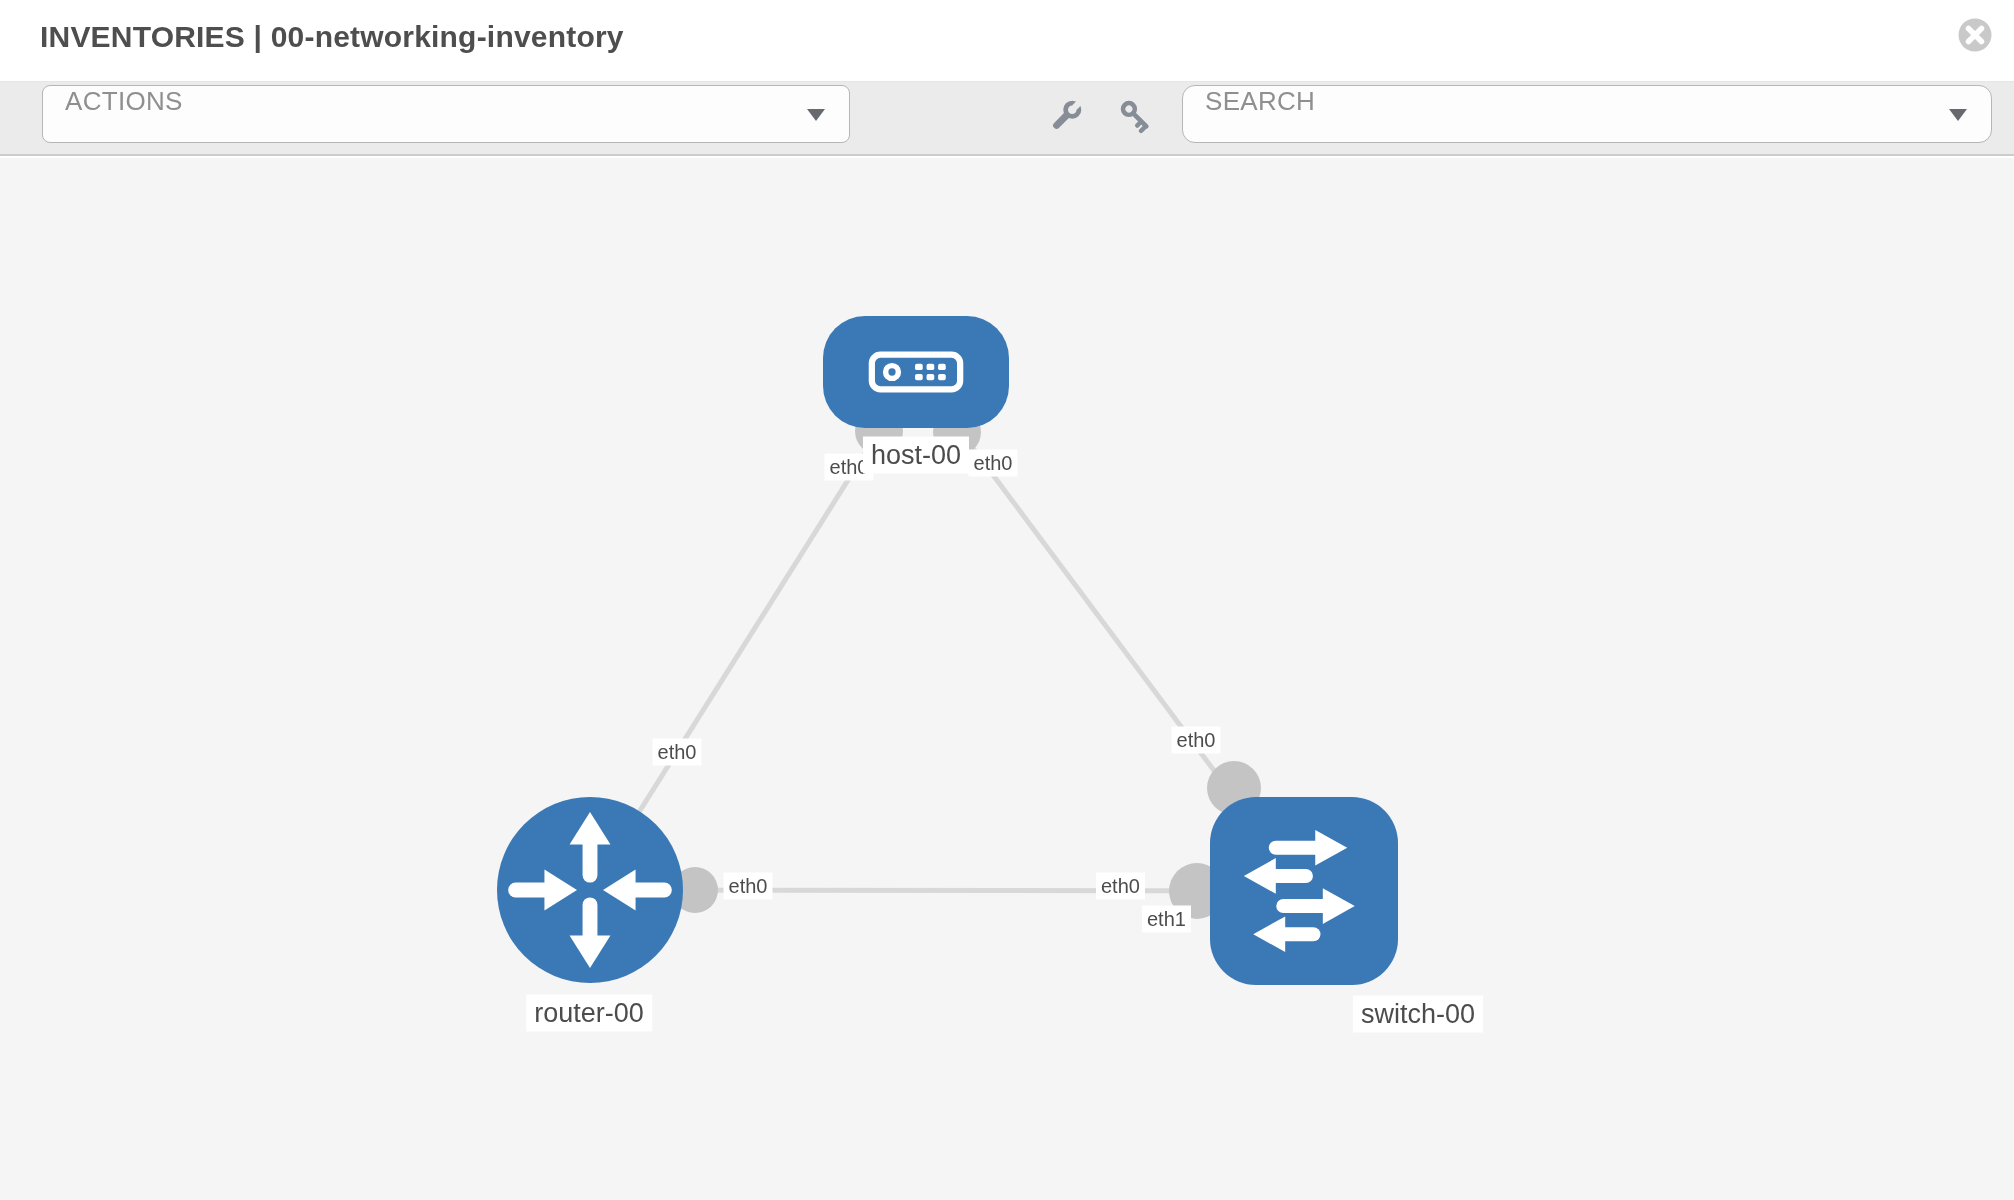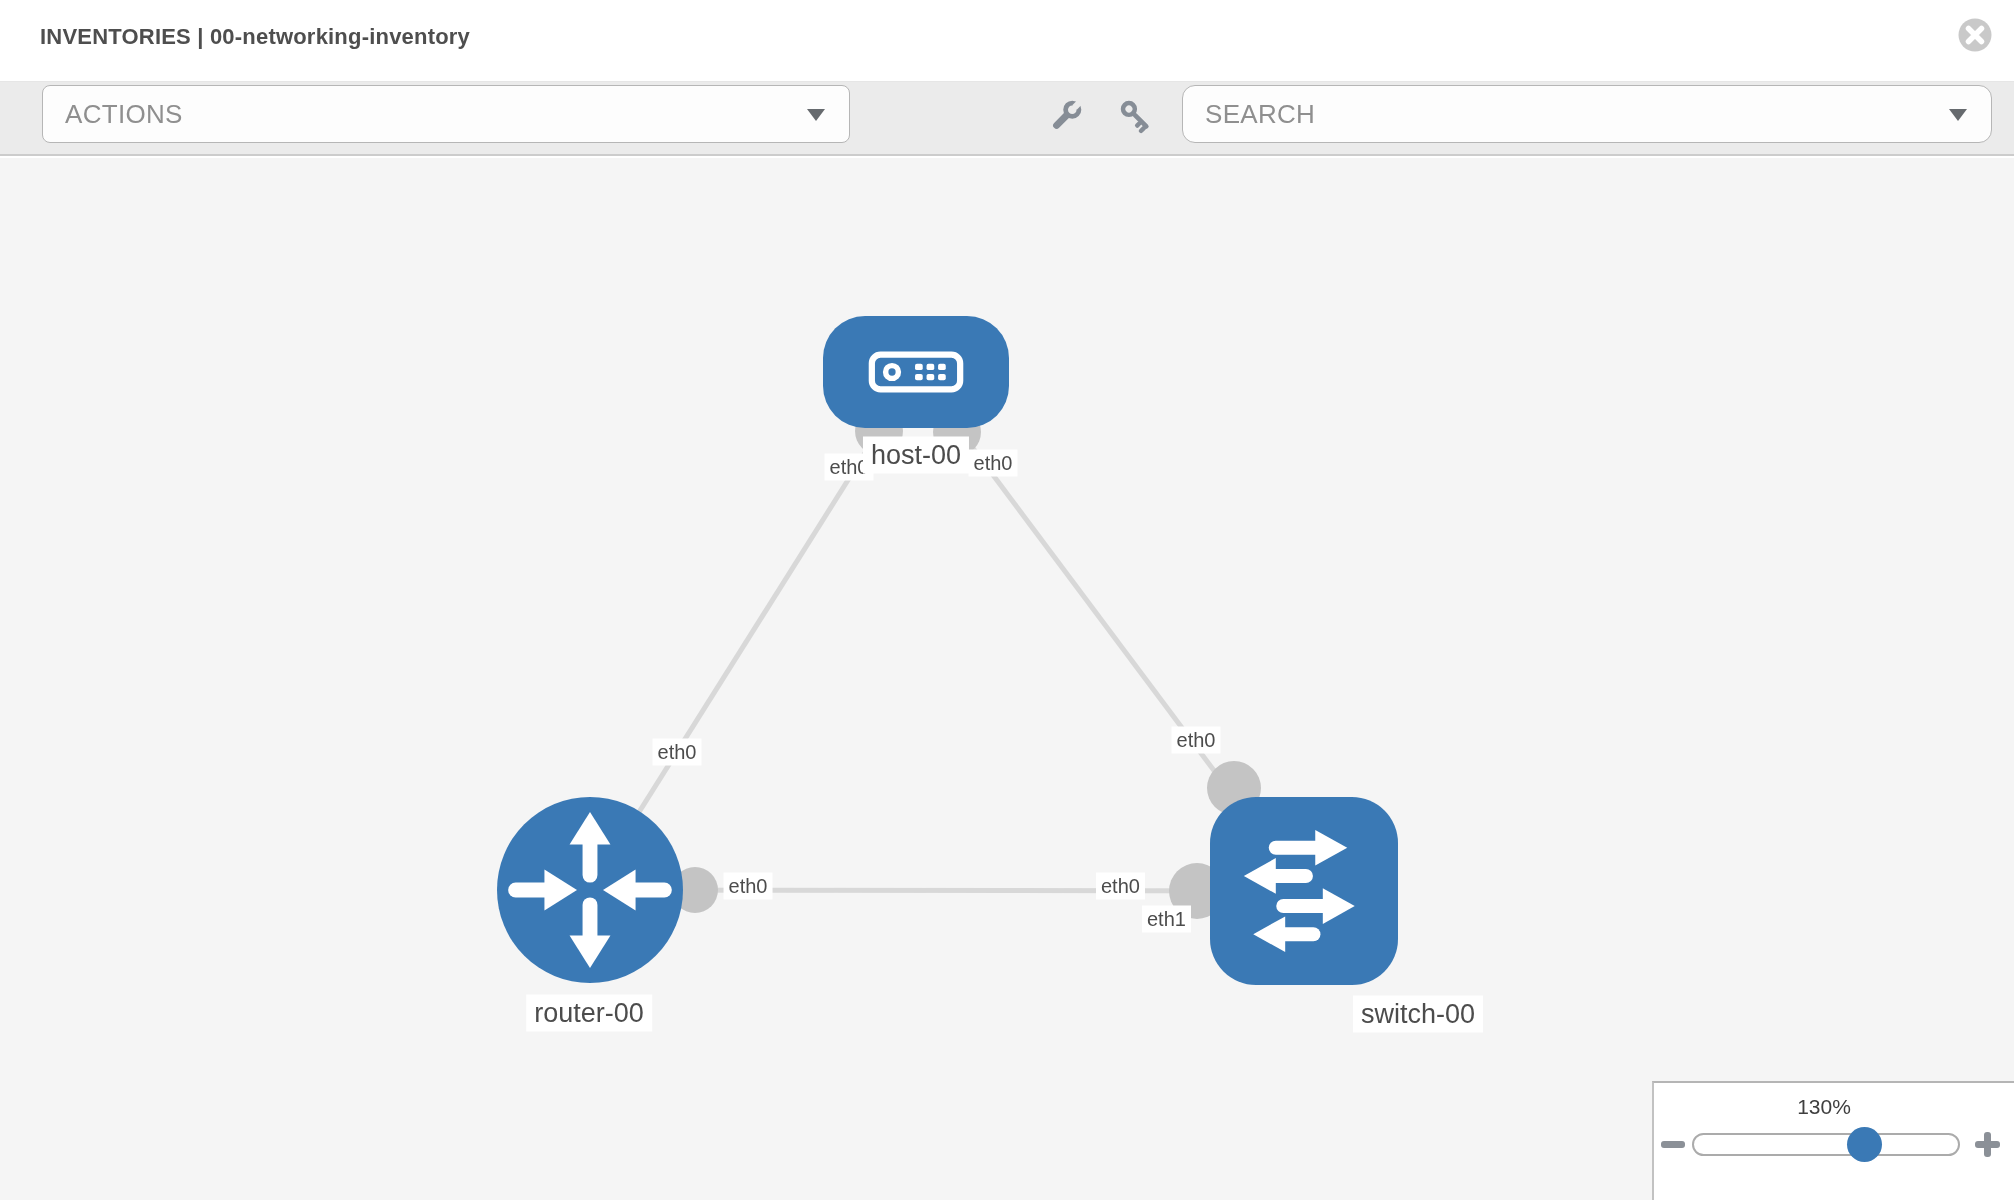--- a/index.html
+++ b/index.html
@@ -6,33 +6,33 @@
   html, body { width: 2014px; height: 1200px; overflow: hidden; }
   body { font-family: "Liberation Sans", sans-serif; background: #ffffff; position: relative; }
 
   
   .app-header {
     position: absolute; left: 0; top: 0; width: 2014px; height: 82px;
     background: #ffffff; border-bottom: 1px solid #e6e6e6;
   }
   .app-title {
     position: absolute; left: 40px; top: 0; height: 82px; line-height: 74px;
-    font-size: 22px; font-weight: bold; color: #4e4e4e; letter-spacing: 0.2px;
+    font-size: 30px; font-weight: bold; color: #4e4e4e; letter-spacing: 0.2px;
   }
   .close-btn { position: absolute; right: 21px; top: 17px; width: 36px; height: 36px; cursor: pointer; }
 
   
   .toolbar {
     position: absolute; left: 0; top: 82px; width: 2014px; height: 74px;
     background: #ebebeb; border-bottom: 2px solid #cccccc;
   }
   .select-box {
     position: absolute; top: 3px; height: 58px;
     background: #fdfdfd; border: 1px solid #b6b6b6; border-radius: 8px;
-    display: flex; align-items: center; cursor: pointer;
+    display: flex; cursor: pointer;
   }
   .select-box .select-label {
     margin-left: 22px; font-size: 26px; color: #8f8f8f; letter-spacing: 0.3px;
   }
   .caret-down {
     position: absolute; right: 24px; top: 50%; margin-top: -5px;
     width: 0; height: 0;
     border-left: 9px solid transparent; border-right: 9px solid transparent;
     border-top: 12px solid #666a6e;
   }
@@ -238,25 +238,14 @@
 
   <div class="chip port" style="left:849px; top:309px; z-index:4;">eth0</div>
   <div class="chip port" style="left:993px; top:305px; z-index:4;">eth0</div>
   <div class="chip port" style="left:677px; top:594px;">eth0</div>
   <div class="chip port" style="left:1196px; top:582px;">eth0</div>
   <div class="chip port" style="left:748px; top:728px;">eth0</div>
 
   <div class="chip-raw" style="left:1096px; top:728px; z-index:5;">eth0</div>
   <div class="chip-raw" style="left:1142px; top:729px; z-index:6;margin-top:32px;">eth1</div>
 
-  <div class="zoom-panel">
-    <div class="zoom-level">130%</div>
-    <div class="zoom-minus">
-      <span class="minus-glyph"></span>
-    </div>
-    <div class="zoom-track"></div>
-    <div class="zoom-thumb"></div>
-    <div class="zoom-plus">
-      <span class="plus-glyph"></span>
-    </div>
-  </div>
 
 </div>
 
 </body></html>

